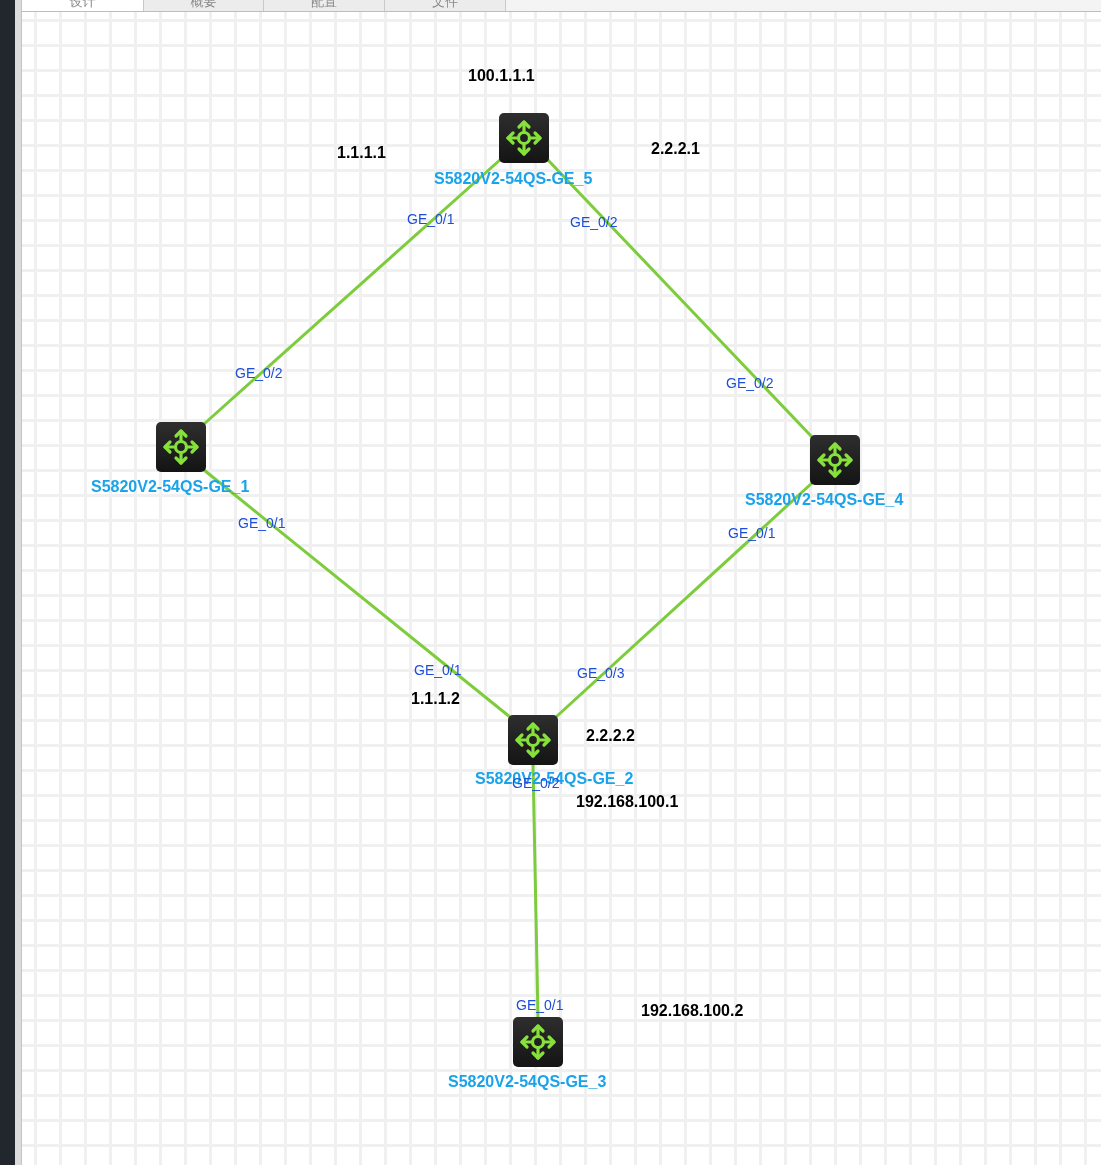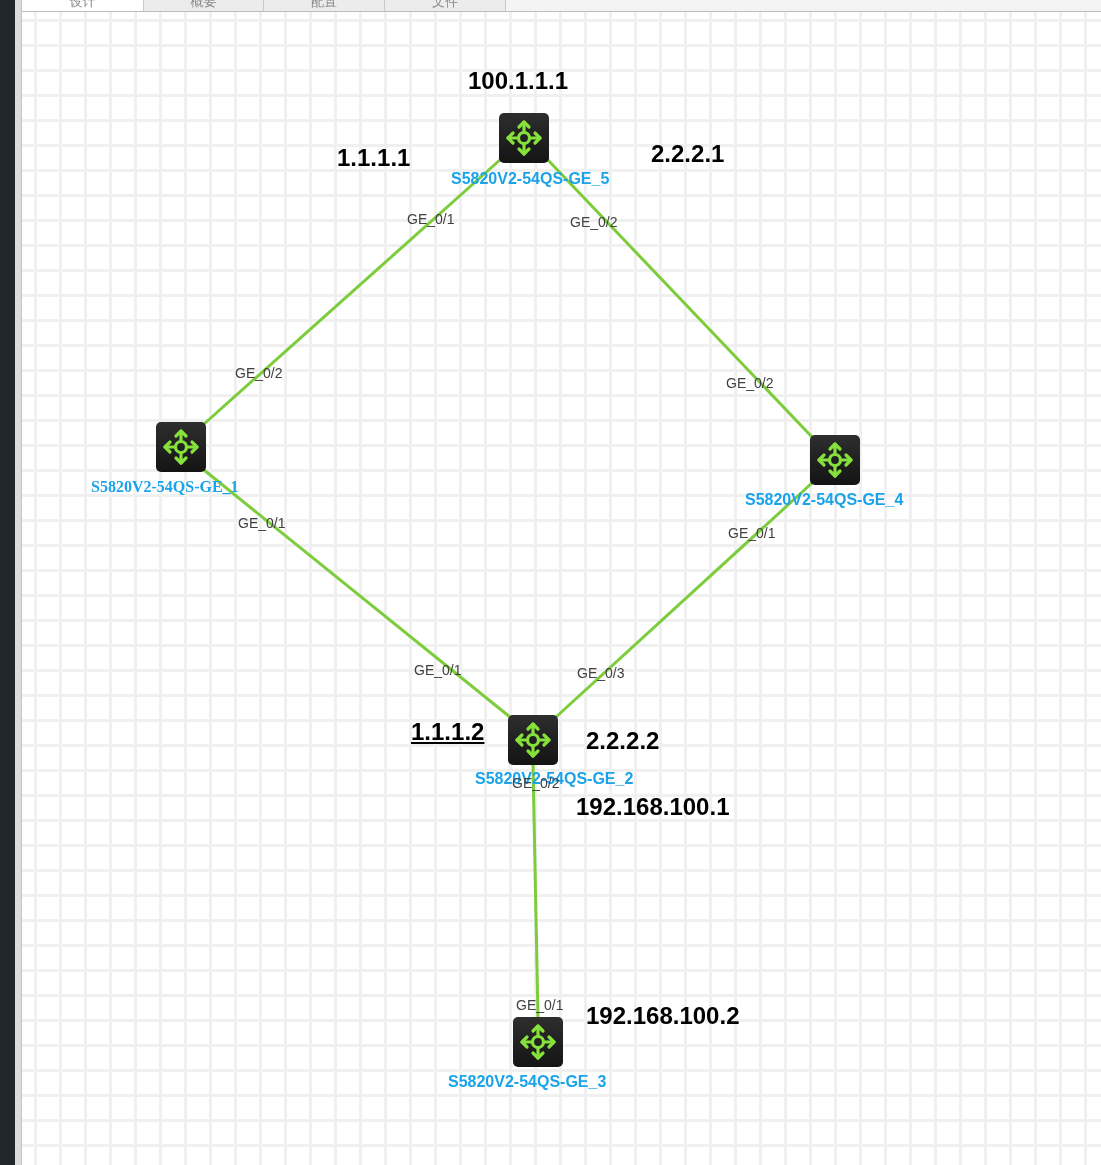--- a/index.html
+++ b/index.html
@@ -36,24 +36,24 @@
     position: absolute; width: 50px; height: 50px; border-radius: 5px;
     background: linear-gradient(#2e2e2e, #141414);
     cursor: pointer;
   }
   .device svg { position: absolute; left: 0; top: 0; width: 50px; height: 50px; }
   .dev-name {
     position: absolute; font-size: 16px; font-weight: bold; color: #1aa3ea;
     white-space: nowrap; cursor: pointer;
   }
   .port {
-    position: absolute; font-size: 14px; color: #404040; white-space: nowrap;
+    position: absolute; font-size: 14px; color: #1d4ed8; white-space: nowrap;
   }
   .ip {
-    position: absolute; font-size: 24px; font-weight: bold; color: #000; white-space: nowrap;
+    position: absolute; font-size: 16px; font-weight: bold; color: #000; white-space: nowrap;
   }
 </style>
 </head>
 <body>
 
 <div class="left-dark"></div>
 <div class="left-gray"></div>
 
 <div class="tabbar">
   <div class="tab active" style="left:0; width:122px;">设计</div>
@@ -151,27 +151,27 @@
       <line x1="25" y1="30.5" x2="25" y2="41"></line>
         <polyline points="20,36 25,41 30,36"></polyline>
       <line x1="19.5" y1="25" x2="9" y2="25"></line>
         <polyline points="14,20 9,25 14,30"></polyline>
       <line x1="30.5" y1="25" x2="41" y2="25"></line>
         <polyline points="36,20 41,25 36,30"></polyline>
     </g>
   </svg>
 </div>
 
-<span class="dev-name" style="left:434px; top:170px;margin-left:17px;">S5820V2-54QS-GE_5</span>
-<span class="dev-name" style="left:91px; top:478px;font-family:Liberation Serif, serif;">S5820V2-54QS-GE_1</span>
+<span class="dev-name" style="left:434px; top:170px;">S5820V2-54QS-GE_5</span>
+<span class="dev-name" style="left:91px; top:478px;">S5820V2-54QS-GE_1</span>
 <span class="dev-name" style="left:745px; top:491px;">S5820V2-54QS-GE_4</span>
 <span class="dev-name" style="left:443px; top:770px;margin-left:32px;">S5820V2-54QS-GE_2</span>
 <span class="dev-name" style="left:448px; top:1073px;">S5820V2-54QS-GE_3</span>
 
 <span class="port" style="left:512px; top:775px;">GE_0/2</span>
 
 <span class="ip" style="left:468px; top:67px;">100.1.1.1</span>
 <span class="ip" style="left:337px; top:144px;">1.1.1.1</span>
 <span class="ip" style="left:651px; top:140px;">2.2.2.1</span>
-<span class="ip" style="left:411px; top:718px;text-decoration:underline;">1.1.1.2</span>
+<span class="ip" style="left:411px; top:690px;">1.1.1.2</span>
 <span class="ip" style="left:586px; top:727px;">2.2.2.2</span>
 <span class="ip" style="left:576px; top:793px;">192.168.100.1</span>
-<span class="ip" style="left:586px; top:1002px;">192.168.100.2</span>
+<span class="ip" style="left:641px; top:1002px;">192.168.100.2</span>
 
 </body></html>

